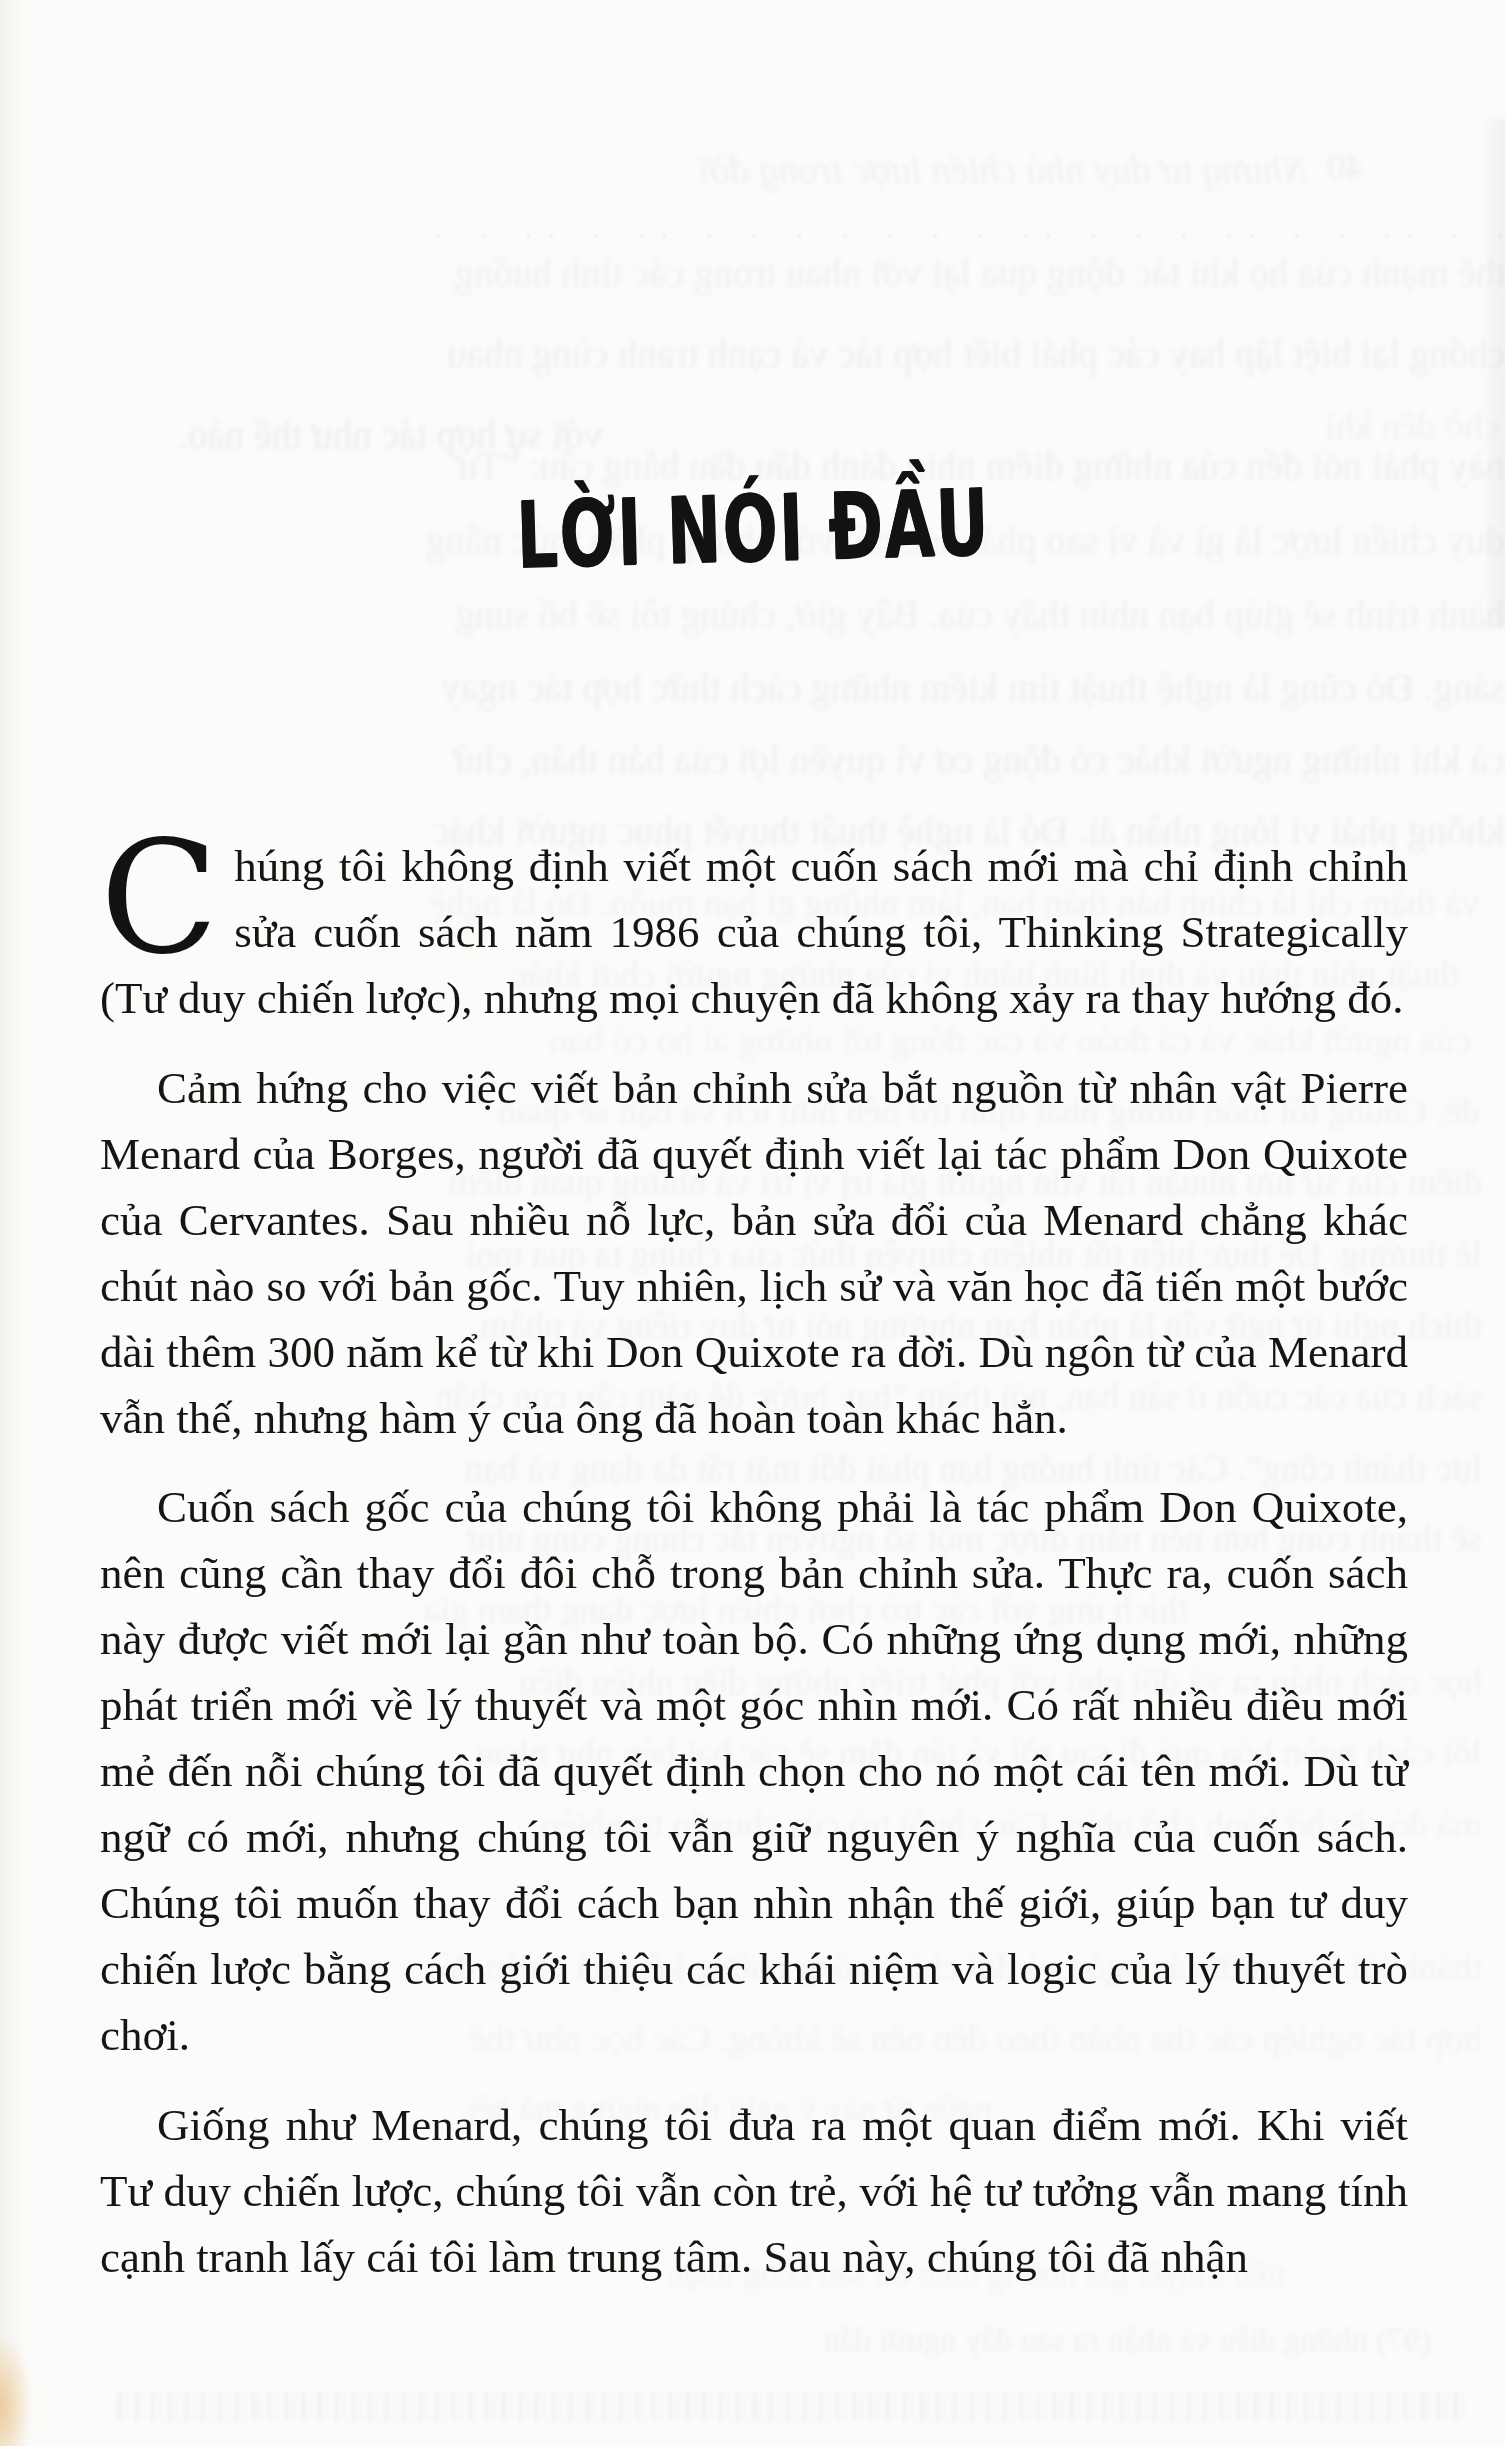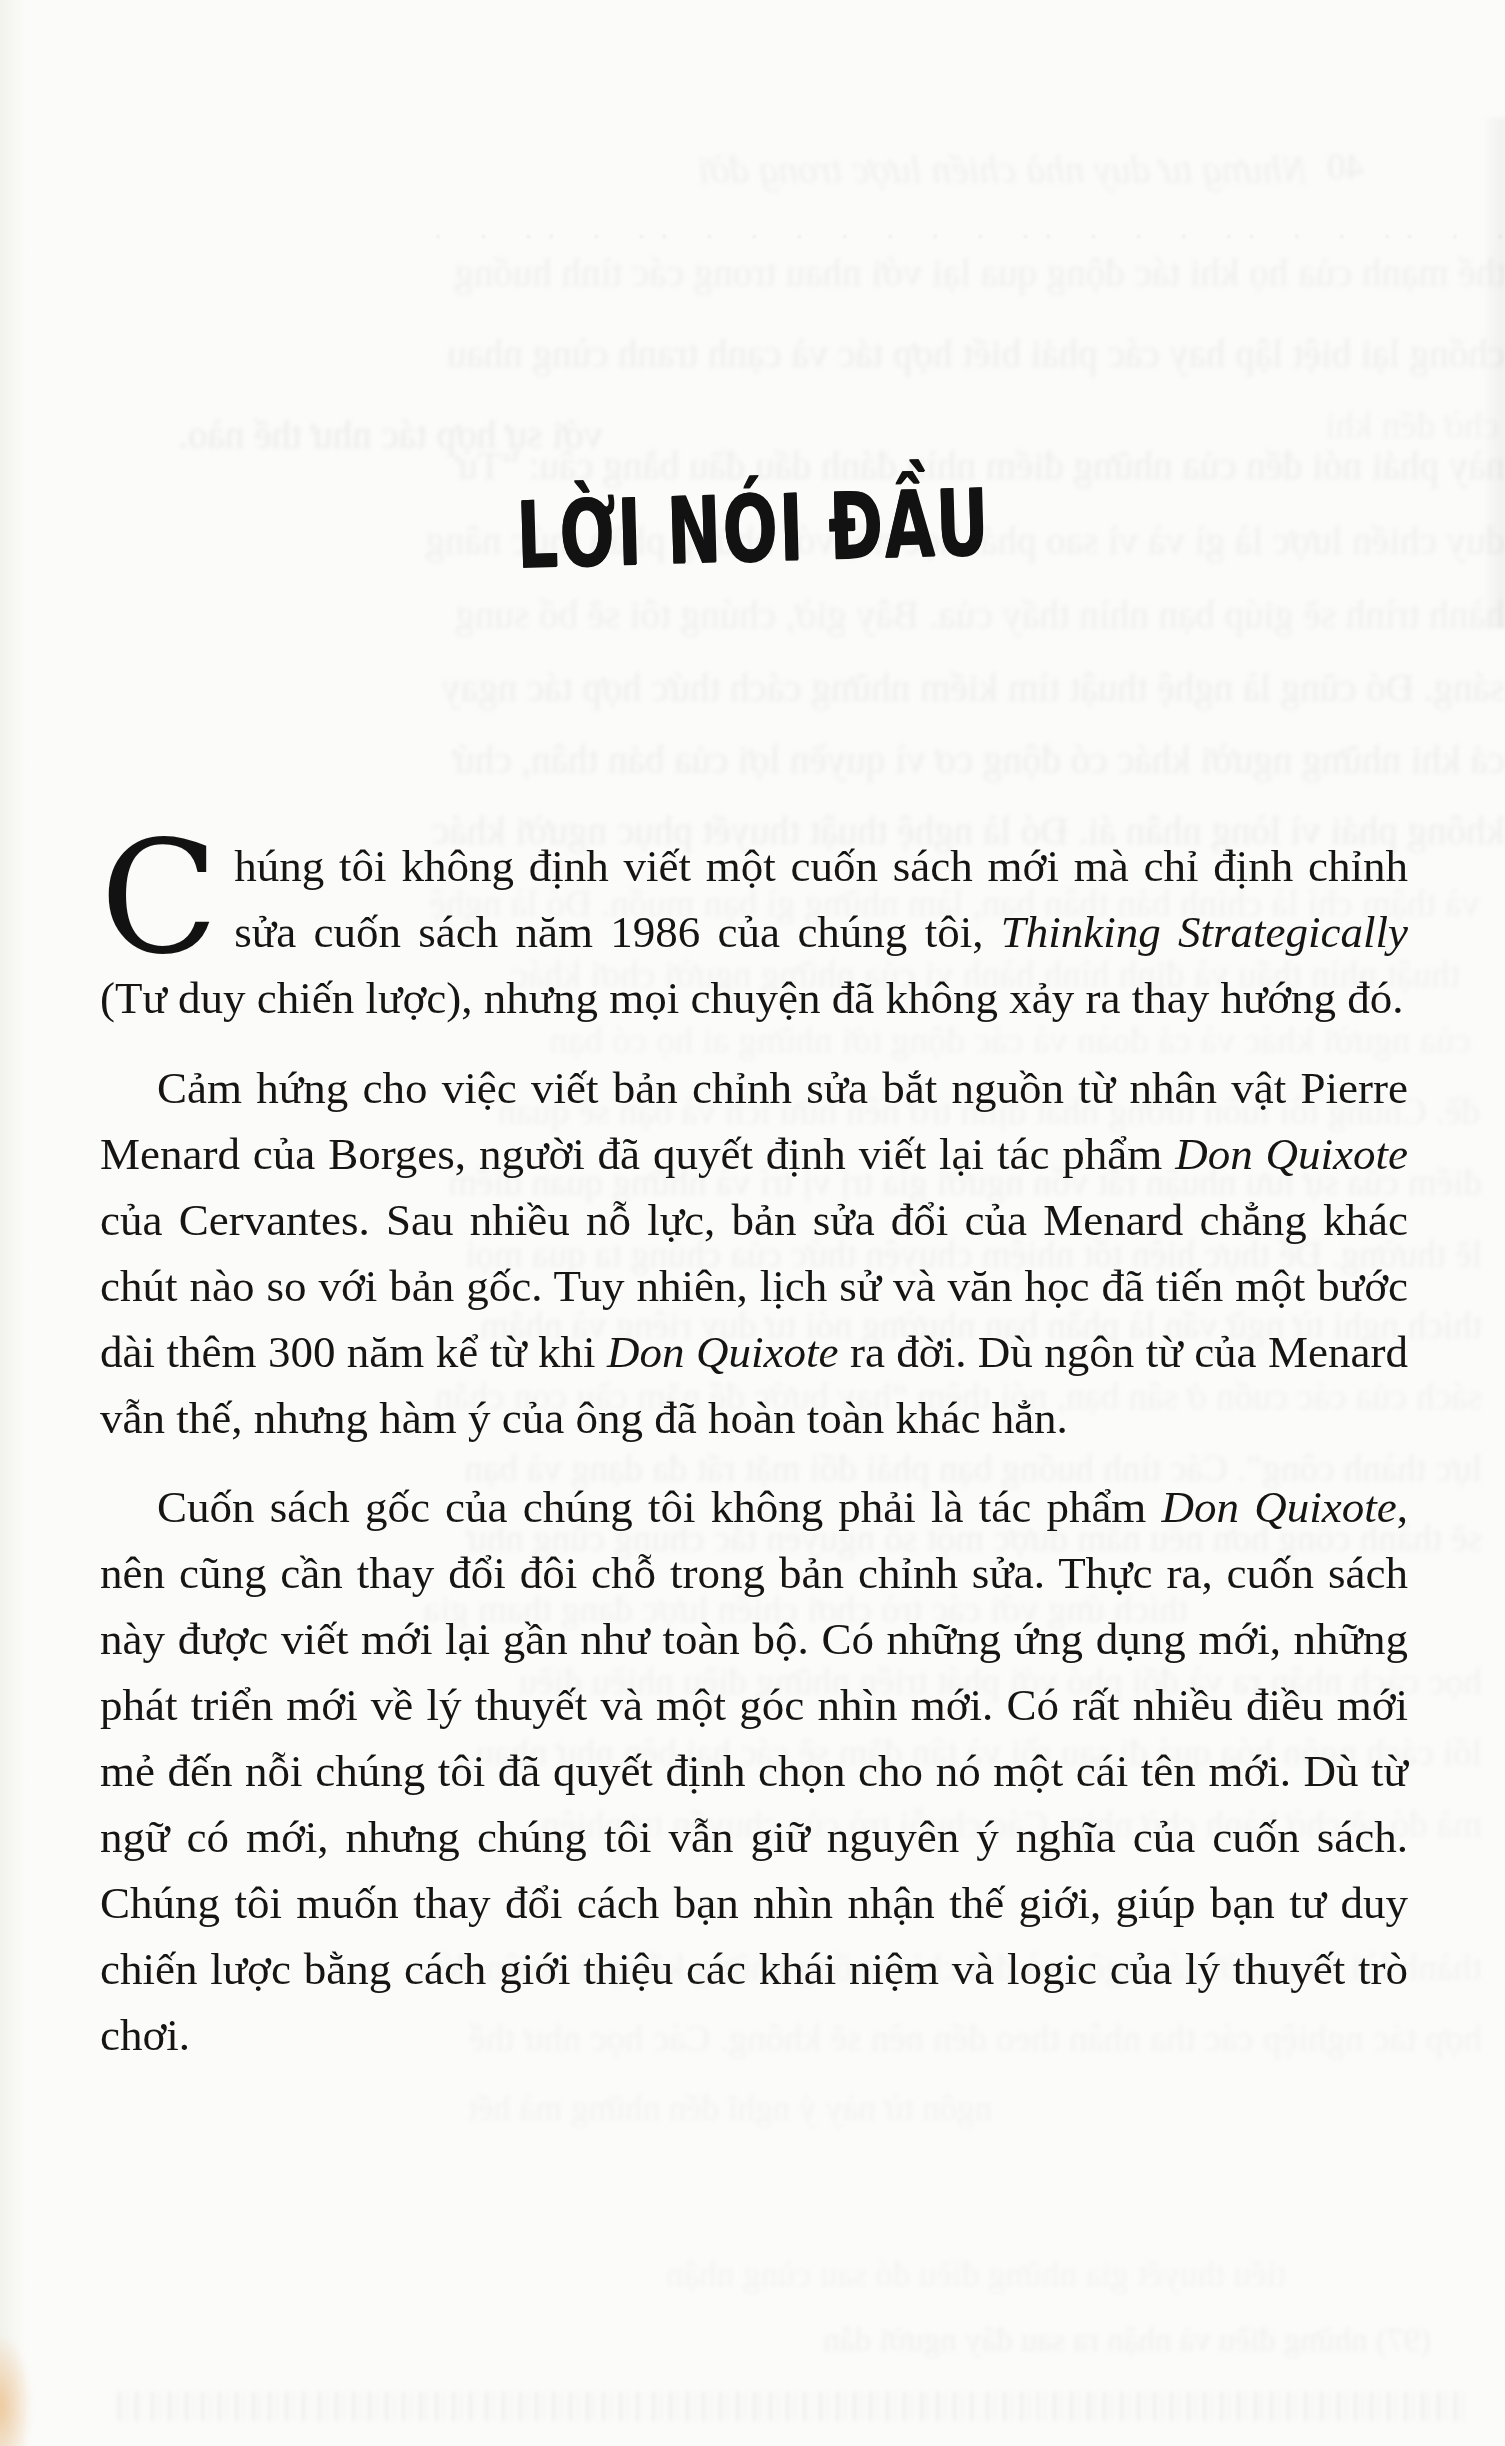--- a/index.html
+++ b/index.html
@@ -65,21 +65,21 @@
   }
   
   .content {
     position:absolute; left:100px; top:833px; width:1308px;
     font-size:45px; line-height:66px;
     text-align:justify;
     color:#171513;
   }
   .content p { margin:0 0 23.5px 0; text-indent:57px; }
   .content p.noindent { text-indent:0; }
-  .content .italic { font-style:italic; }
+  .content .italic { }
   .dropcap {
     float:left;
     font-family:"DejaVu Serif","Liberation Serif",serif;
     font-size:155px;
     line-height:116px;
     padding:7.8px 15.7px 0 0;
     color:#121212;
   }
 </style>
 </head>
@@ -123,18 +123,19 @@
       <div class="bleed" style="top: 2254px; left: 110px; width: 1176px; font-size: 35px; opacity: 0.07;">tiểu thuyết gia những điều đó sau cùng nhận</div>
       <div class="bleed" style="top: 2321px; left: 549px; width: 882px; font-size: 33px; opacity: 0.1;">(97) những điều và nhận ra sau đây người dẫn</div>
     </div>
 
   <div class="title">LỜI NÓI ĐẦU</div>
 
   <div class="content">
       <p class="noindent"><span class="dropcap">C</span><span>húng tôi không định viết một cuốn sách mới mà chỉ định chỉnh sửa cuốn sách năm 1986 của chúng tôi, </span><span class="italic">Thinking Strategically</span><span> (Tư duy chiến lược), nhưng mọi chuyện đã không xảy ra thay hướng đó.</span></p>
       <p><span>Cảm hứng cho việc viết bản chỉnh sửa bắt nguồn từ nhân vật Pierre Menard của Borges, người đã quyết định viết lại tác phẩm </span><span class="italic">Don Quixote</span><span> của Cervantes. Sau nhiều nỗ lực, bản sửa đổi của Menard chẳng khác chút nào so với bản gốc. Tuy nhiên, lịch sử và văn học đã tiến một bước dài thêm 300 năm kể từ khi </span><span class="italic">Don Quixote</span><span> ra đời. Dù ngôn từ của Menard vẫn thế, nhưng hàm ý của ông đã hoàn toàn khác hẳn.</span></p>
       <p><span>Cuốn sách gốc của chúng tôi không phải là tác phẩm </span><span class="italic">Don Quixote</span><span>, nên cũng cần thay đổi đôi chỗ trong bản chỉnh sửa. Thực ra, cuốn sách này được viết mới lại gần như toàn bộ. Có những ứng dụng mới, những phát triển mới về lý thuyết và một góc nhìn mới. Có rất nhiều điều mới mẻ đến nỗi chúng tôi đã quyết định chọn cho nó một cái tên mới. Dù từ ngữ có mới, nhưng chúng tôi vẫn giữ nguyên ý nghĩa của cuốn sách. Chúng tôi muốn thay đổi cách bạn nhìn nhận thế giới, giúp bạn tư duy chiến lược bằng cách giới thiệu các khái niệm và logic của lý thuyết trò chơi.</span></p>
+      <p><span>Giống như Menard, chúng tôi đưa ra một quan điểm mới. Khi viết </span><span class="italic">Tư duy chiến lược</span><span>, chúng tôi vẫn còn trẻ, với hệ tư tưởng vẫn mang tính cạnh tranh lấy cái tôi làm trung tâm. Sau này, chúng tôi đã nhận</span></p>
     </div>
 
   <div class="bottom-noise"></div>
   <div class="corner-smudge"></div>
 </div>
 
 
 </body></html>

